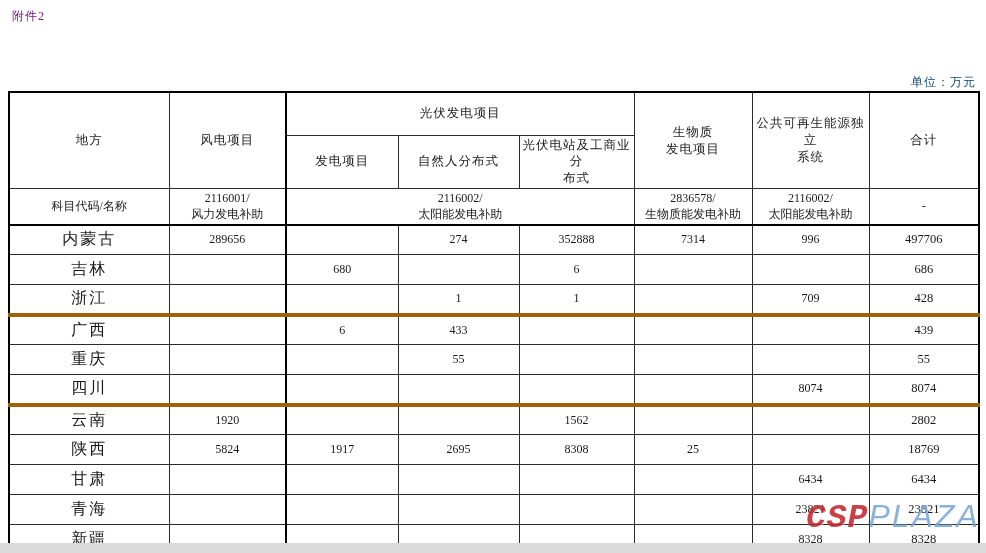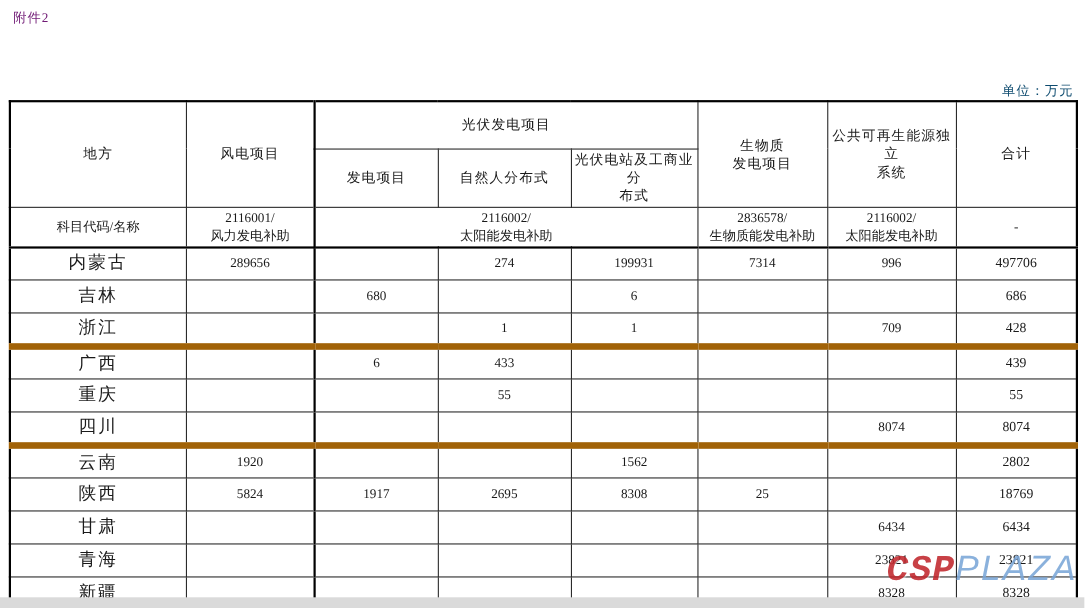--- a/index.html
+++ b/index.html
@@ -45,21 +45,21 @@
   th.hdr { font-size: 12.5px; letter-spacing: 1px; }
   tr.hrow1 { height: 43px; }
   tr.hrow2 { height: 42px; }
   tr.coderow td, tr.coderow th { height: 33px; font-size: 12px; letter-spacing: 0; }
   tr.coderow td, tr.coderow th { border-bottom: 2px solid #000; }
   tr.datarow { height: 30px; }
   td.region { letter-spacing: 2px; font-size: 16px; }
   td.num { text-align: right; padding-right: 5px; font-size: 12px; }
   td.total-col { font-weight: bold; font-size: 12.5px; margin-left: 16px; }
   .thick-right { border-right: 2px solid #000 !important; }
-  tr.group-end td { border-bottom: 6px solid #a16207; }
+  tr.group-end td { border-bottom: 4px solid #a16207; }
 
   
   col.c-region { width: 160px; }
   col.c-wind { width: 117px; }
   col.c-pvp { width: 112px; }
   col.c-pvn { width: 121px; }
   col.c-pvs { width: 115px; }
   col.c-bio { width: 118px; }
   col.c-pub { width: 117px; }
   col.c-total { width: 110px; }
@@ -133,21 +133,21 @@
 太阳能发电补助</td>
         <td>-</td>
       </tr>
     </thead>
     <tbody id="table-body">
         <tr class="datarow">
           <td class="region">内蒙古</td>
           <td class="num thick-right">289656</td>
           <td class="num"></td>
           <td class="num">274</td>
-          <td class="num">199931</td>
+          <td class="num">352888</td>
           <td class="num">7314</td>
           <td class="num">996</td>
           <td class="num total-col">497706</td>
         </tr>
         <tr class="datarow">
           <td class="region">吉林</td>
           <td class="num thick-right"></td>
           <td class="num">680</td>
           <td class="num"></td>
           <td class="num">6</td>

